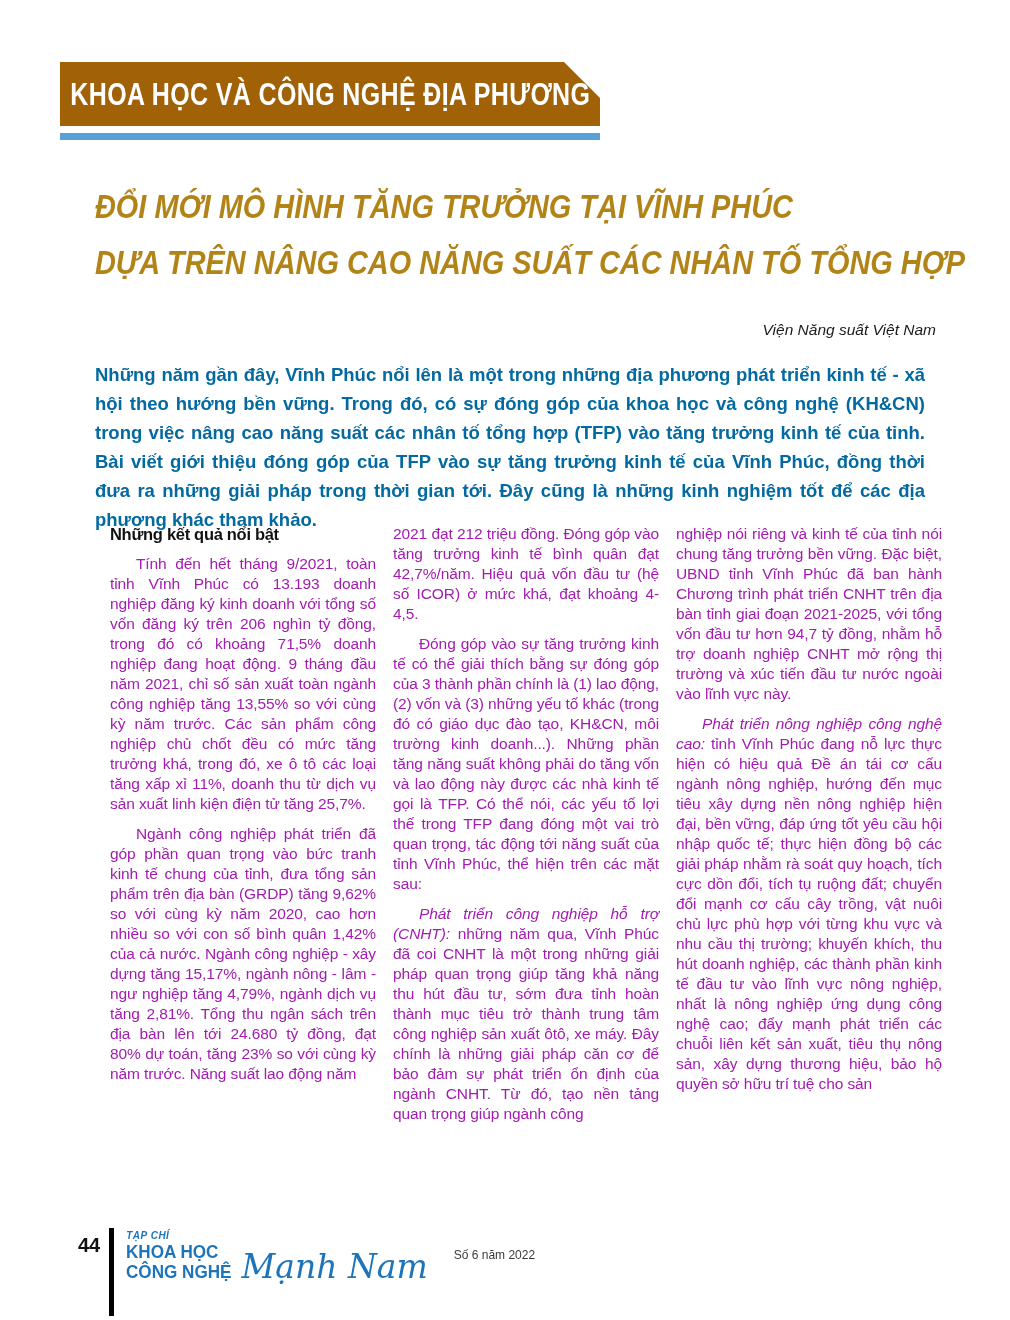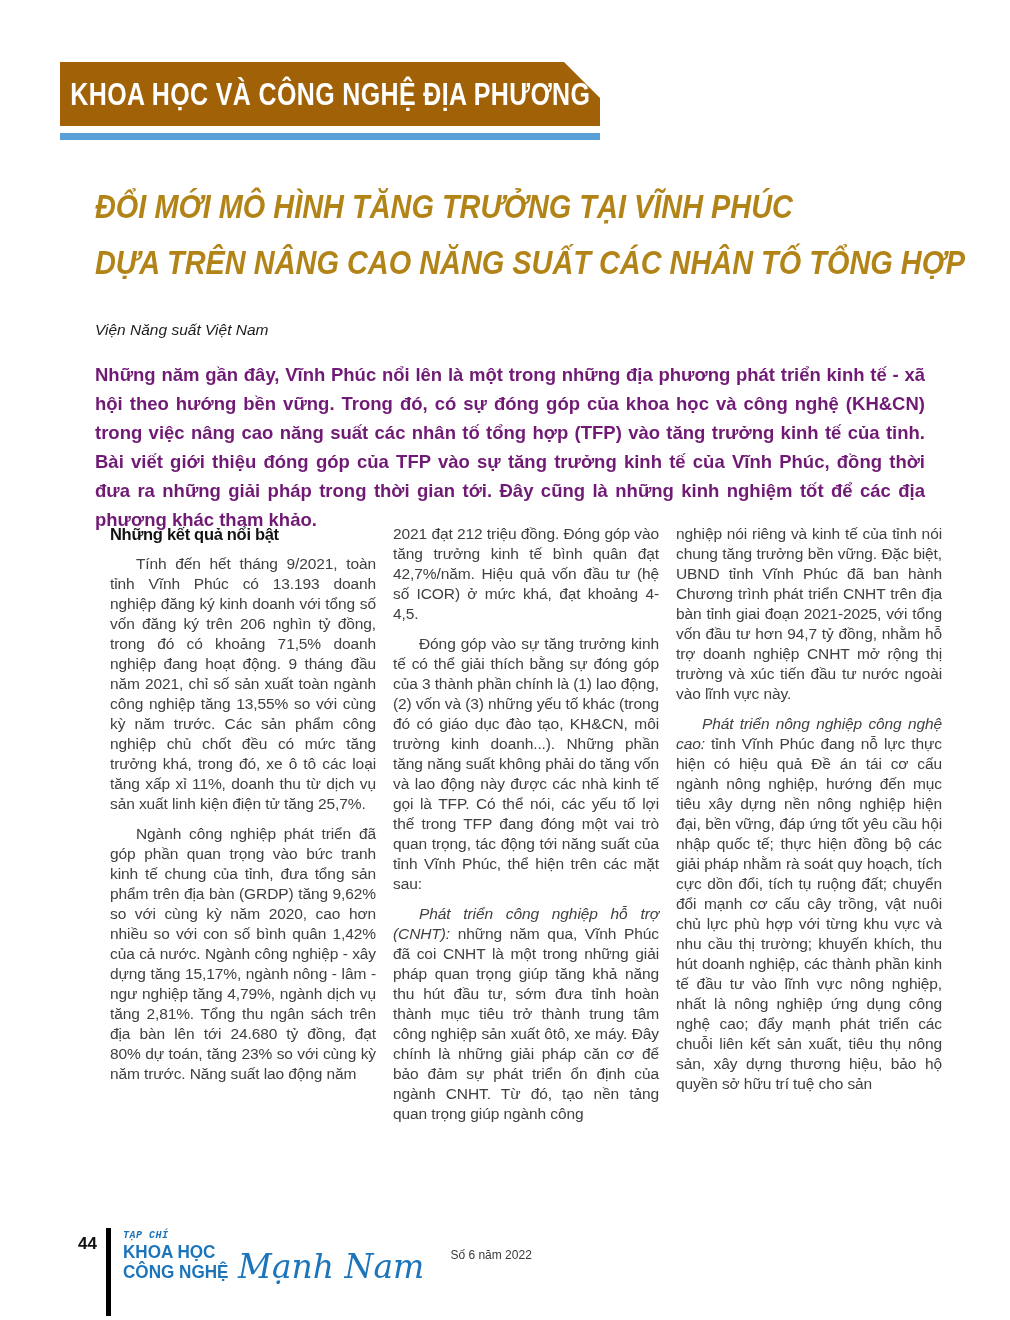--- a/index.html
+++ b/index.html
@@ -30,57 +30,57 @@
     white-space: nowrap; transform: scaleX(0.85); transform-origin: 0 50%;
     display: block; letter-spacing: 0px;
   }
 
   
   .authors {
     position: absolute; left: 95px; top: 296px; width: 830px; text-align: center;
     font-weight: bold; font-size: 17px; color: #1c1c1c;
   }
   .affiliation {
-    position: absolute; left: 95px; top: 321px; width: 830px; text-align: left;
+    position: absolute; left: 106px; top: 321px; width: 830px; text-align: right;
     font-style: italic; font-size: 15.5px; color: #1c1c1c;
   }
 
   
   .abstract {
     position: absolute; left: 95px; top: 360px; width: 830px;
-    font-weight: bold; font-size: 18.5px; line-height: 29px; color: #701a75;
+    font-weight: bold; font-size: 18.5px; line-height: 29px; color: #0369a1;
     text-align: justify;
   }
 
   
   .columns {
     position: absolute; left: 110px; top: 524px; width: 832px; height: 680px;
     display: flex; gap: 17px;
   }
   .col { flex: 1 1 0; }
   .col-heading {
     font-weight: bold; font-size: 16.5px; color: #121212; letter-spacing: -0.3px;
     margin: 0 0 10px 0; line-height: 20px;
   }
   .col p {
-    margin: 0 0 10px 0; font-size: 15.5px; line-height: 20px; color: #404040;
+    margin: 0 0 10px 0; font-size: 15.5px; line-height: 20px; color: #a21caf;
     text-align: justify; letter-spacing: -0.1px;
   }
   .col p.indent { text-indent: 26px; }
   .lead-italic { font-style: italic; }
 
   
   .footer { position: absolute; left: 78px; top: 1228px; display: flex; align-items: flex-start; }
-  .page-number { font-weight: bold; font-size: 17px; color: #111; margin-top: 6px; }
+  .page-number { font-weight: bold; font-size: 20px; color: #111; margin-top: 6px; }
   .footer-bar { width: 5px; height: 88px; background: #000; margin-left: 9px; }
   .logo { display: flex; align-items: flex-end; margin-left: 12px; margin-top: 2px; }
   .logo-stack { display: flex; flex-direction: column; }
   .logo-tagline {
     color: #1c74bb; font-weight: bold; font-style: italic; font-size: 10px;
-    line-height: 12px; letter-spacing: 0.5px; font-family: Liberation Mono, monospace;
+    line-height: 12px; letter-spacing: 0.5px;
   }
   .logo-line {
     color: #1c74bb; font-weight: bold; font-size: 19px; line-height: 20px;
     white-space: nowrap; transform: scaleX(0.9); transform-origin: 0 50%;
     letter-spacing: 0px;
   }
   .logo-script {
     color: #1c74bb; font-family: "DejaVu Serif", serif; font-style: italic;
     font-size: 33px; line-height: 30px; margin-left: -2px; white-space: nowrap;
   }

